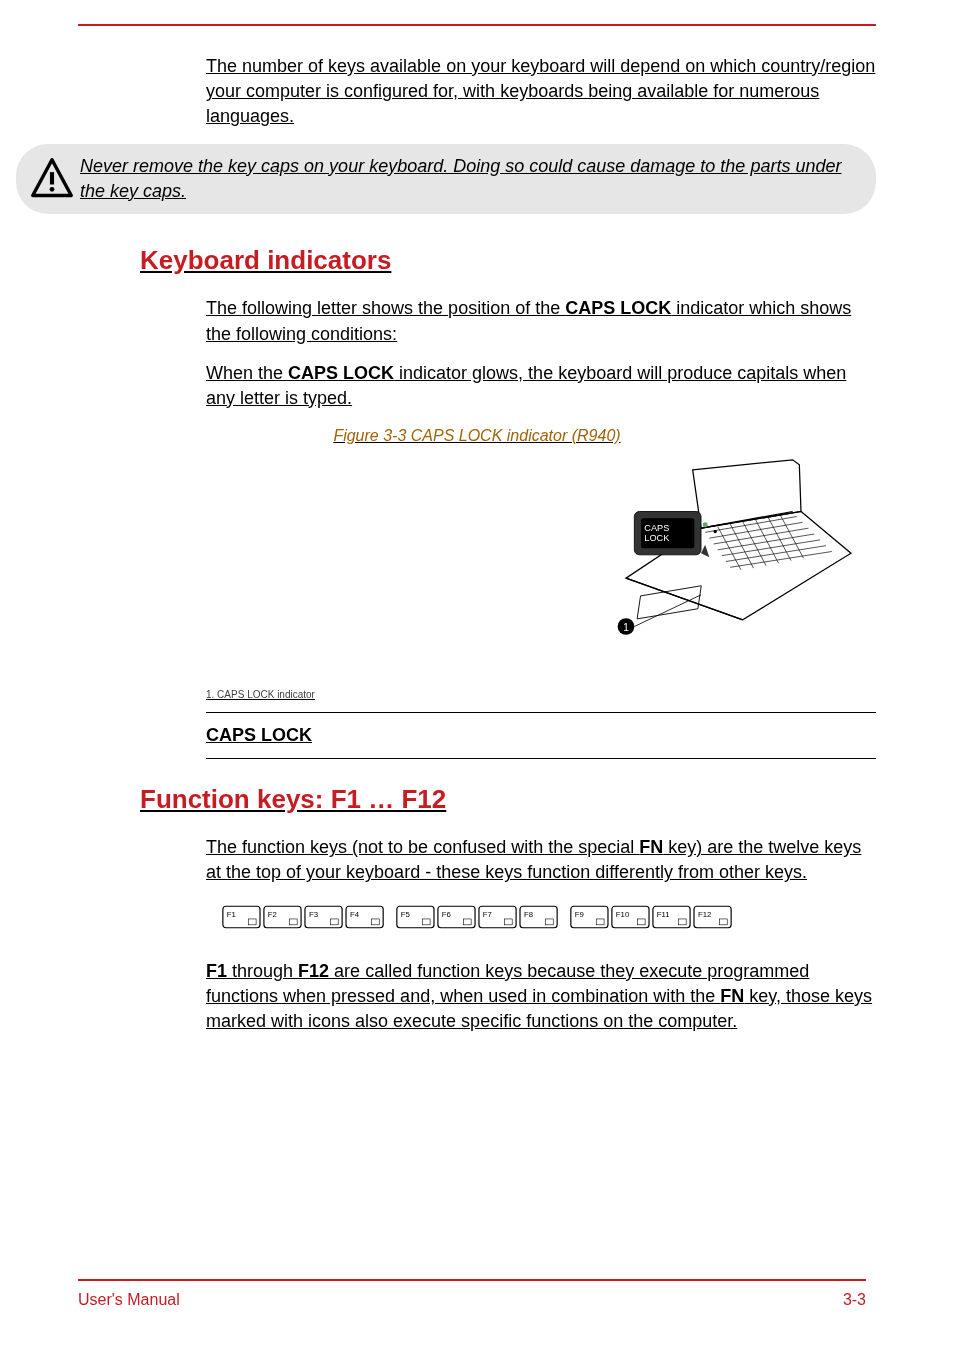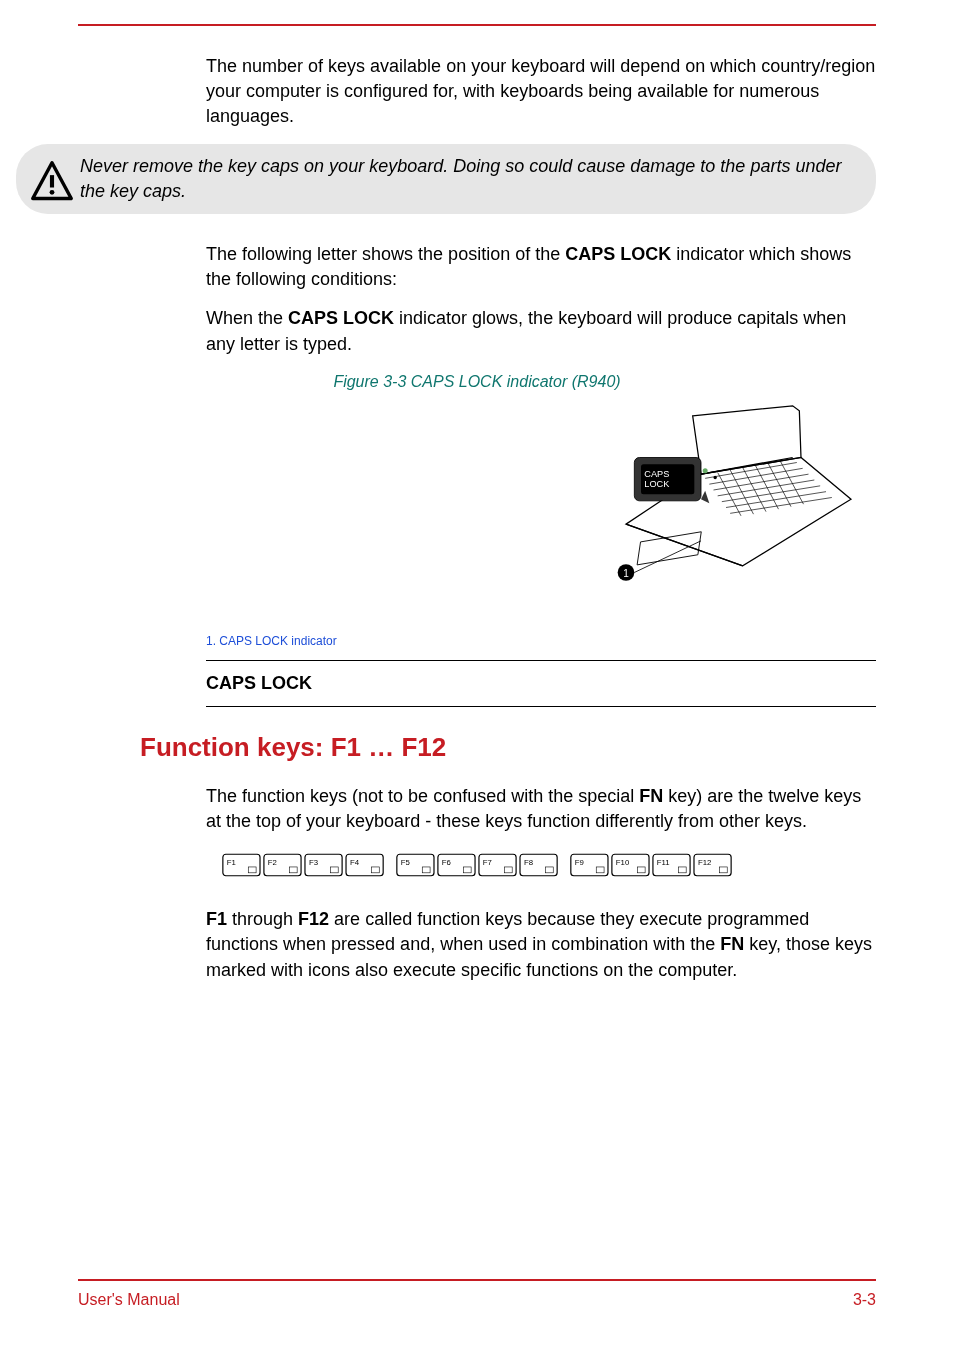--- a/index.html
+++ b/index.html
@@ -8,37 +8,38 @@
     font-size: 18px;
     line-height: 1.4;
     color: #000;
     background: #fff;
     width: 954px;
     height: 1345px;
     position: relative;
   }
   .page {
     padding: 24px 78px 0 78px;
+    text-decoration: underline;
   }
   .top-rule {
     height: 2px;
     background: #c61d23;
     margin-bottom: 28px;
   }
   .body-text {
     margin-left: 128px;
     margin-right: 0;
   }
   .para {
     margin-bottom: 14px;
   }
   .b { font-weight: bold; }
   .callout {
     display: flex;
-    align-items: flex-end;
+    align-items: center;
     background: #e6e6e6;
     margin: 8px 0 28px -62px;
     padding: 10px 14px 10px 8px;
     border-radius: 32px;
   }
   .callout .icon-wrap {
     width: 56px;
     flex: 0 0 56px;
     display: flex;
     align-items: center;
@@ -51,49 +52,49 @@
   }
   h2.section {
     color: #c61d23;
     font-size: 26px;
     font-weight: 800;
     margin-left: 62px;
     margin-bottom: 18px;
     margin-top: 22px;
   }
   .fig-caption {
-    color: #0f766e;
+    color: #a16207;
     font-style: italic;
     text-align: center;
     font-size: 16px;
     margin: 10px 0 6px 0;
   }
   .fig-wrap {
     text-align: right;
     margin-bottom: 10px;
   }
   .fig-label {
-    color: #1d4ed8;
-    font-size: 12px;
+    color: #404040;
+    font-size: 10px;
     margin: 4px 0 10px 128px;
   }
   .def-rule { border: 0; border-top: 1px solid #000; margin: 6px 0 6px 128px; }
   .def-row {
     display: flex;
     margin-left: 128px;
     padding: 4px 0;
   }
   .def-row .term { flex: 0 0 220px; font-weight: bold; }
   .def-row .desc { flex: 1; }
   .fkeys-wrap { text-align: center; margin: 14px 0 18px 0; }
   .fkeys-wrap svg { width: 520px; height: 34px; }
   .footer {
     position: absolute;
     left: 78px;
-    right: 78px;
+    right: 88px;
     bottom: 34px;
   }
   .footer .rule { height: 2px; background: #c61d23; margin-bottom: 8px; }
   .footer .row { display: flex; justify-content: space-between; color: #c61d23; font-size: 16px; }
 </style>
 </head>
 <body>
 
 <div class="page">
   <div class="top-rule"></div>
@@ -106,20 +107,21 @@
     <div class="icon-wrap">
       <svg viewBox="0 0 64 64">
         <polygon points="32,4 60,56 4,56" fill="none" stroke="#000" stroke-width="5" stroke-linejoin="round"></polygon>
         <rect x="29" y="22" width="6" height="18" fill="#000"></rect>
         <circle cx="32" cy="47" r="3.5" fill="#000"></circle>
       </svg>
     </div>
     <div class="msg">Never remove the key caps on your keyboard. Doing so could cause damage to the parts under the key caps.</div>
   </div>
 
+  <h2 class="section">Keyboard indicators</h2>
 
   <div class="body-text">
     <p class="para">
       <span>The following letter shows the position of the </span><span class="b">CAPS LOCK</span><span> indicator which shows the following conditions:</span>
     </p>
     <p class="para">
       <span>When the </span><span class="b">CAPS LOCK</span><span> indicator glows, the keyboard will produce capitals when any letter is typed.</span>
     </p>
   </div>
 

